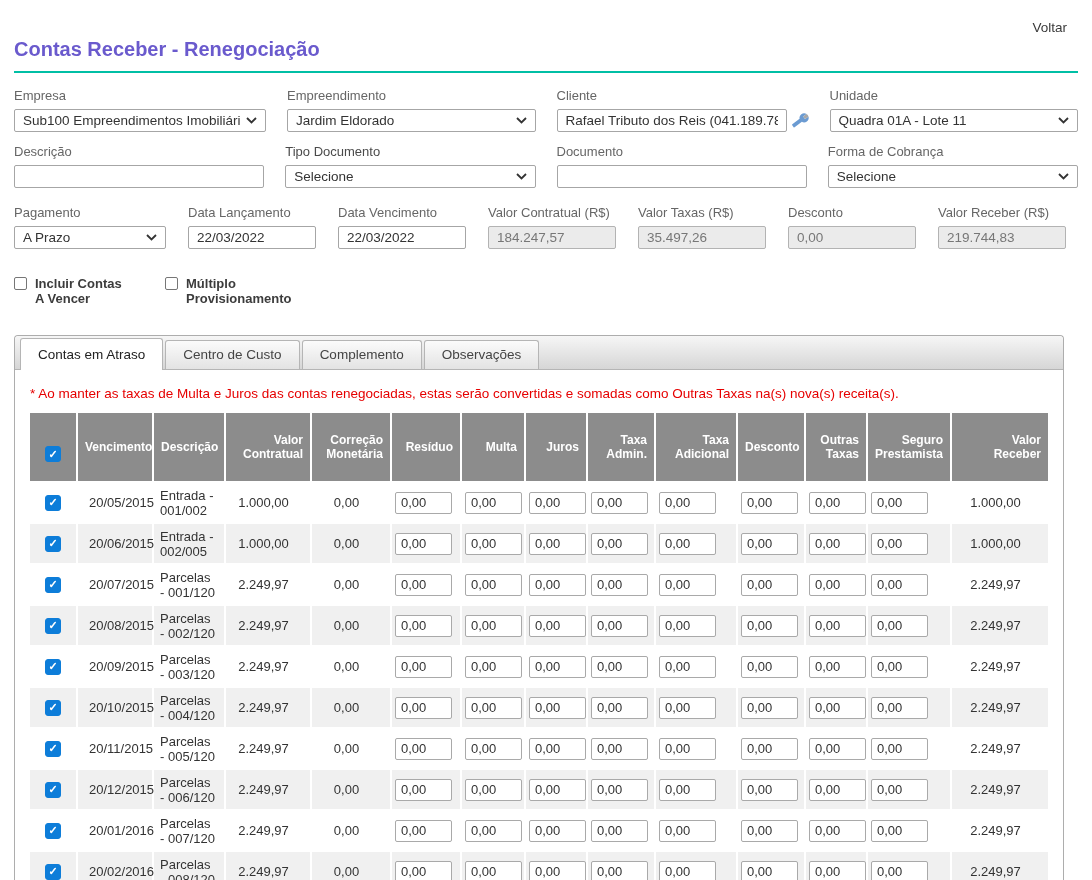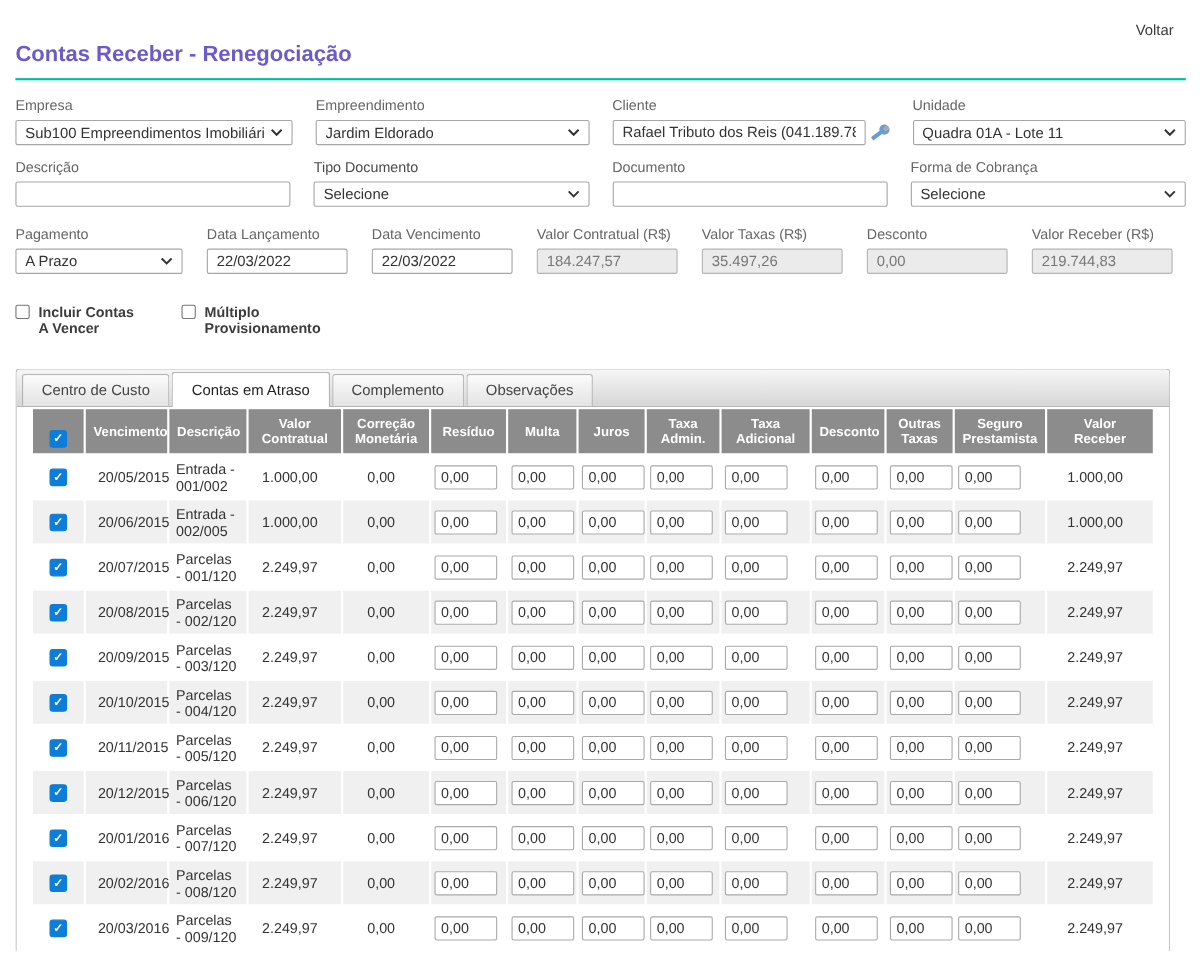--- a/index.html
+++ b/index.html
@@ -47,21 +47,21 @@
 
   .panel{margin:29px 14px 0;width:1050px;border:1px solid #adadad;border-bottom:none;border-radius:4px 4px 0 0;background:#fff;}
   .tabstrip{display:flex;align-items:flex-end;height:34px;padding:0 5px;background:linear-gradient(#f6f6f6,#d6d6d6);border-bottom:1px solid #b5b5b5;border-radius:4px 4px 0 0;}
   .tab{font-size:13.5px;color:#444;padding:6px 17px 7px;background:linear-gradient(#fbfbfb,#e3e3e3);border:1px solid #b5b5b5;border-bottom:none;border-radius:3px 3px 0 0;margin-right:2px;cursor:pointer;white-space:nowrap;}
   .tab.active{background:#fff;color:#222;padding-top:8px;padding-bottom:8px;margin-bottom:-1px;position:relative;z-index:2;}
 
   .panel-body{padding:0 13px;}
   .notice{margin:16px 2px 10px;font-size:13.5px;color:var(--notice-red);}
 
   table.accounts{width:100%;border-collapse:separate;border-spacing:2px;table-layout:fixed;}
-  table.accounts th{background:var(--table-header-bg);color:#fff;font-size:12px;font-weight:bold;text-align:center;vertical-align:middle;padding:6px 7px;height:30px;line-height:14px;white-space:pre-line;}
+  table.accounts th{background:var(--table-header-bg);color:#fff;font-size:12px;font-weight:bold;text-align:right;vertical-align:middle;padding:20px 7px;height:30px;line-height:14px;white-space:pre-line;}
   table.accounts th.th-cb{text-align:center;padding:3px 0;}
   table.accounts td{height:39px;font-size:13px;color:#333;vertical-align:middle;background:#fff;}
   table.accounts tr.alt td{background:var(--row-alt-bg);}
   td.c-cb{text-align:center;}
   td.c-date{padding-left:11px;}
   td.c-desc{padding-left:6px;padding-right:8px;line-height:15px;}
   td.c-right{text-align:center;padding-right:9px;}
   td.c-input{padding-left:3px;}
   input.num{width:57px;height:22px;border:1px solid #a9a9a9;border-radius:2px;font-size:13px;color:#333;padding:0 5px;background:#fff;font-family:"Liberation Sans",sans-serif;}
 
@@ -206,26 +206,27 @@
     </div>
     <div class="optgroup">
       <span class="optbox"></span>
       <span class="optlabel">Múltiplo
 Provisionamento</span>
     </div>
   </div>
 
   <div class="panel">
     <div class="tabstrip">
+      <div class="tab active">Contas em Atraso</div>
       <div class="tab">Centro de Custo</div>
-      <div class="tab active">Contas em Atraso</div>
       <div class="tab">Complemento</div>
       <div class="tab">Observações</div>
     </div>
     <div class="panel-body">
+      <div class="notice">* Ao manter as taxas de Multa e Juros das contas renegociadas, estas serão convertidas e somadas como Outras Taxas na(s) nova(s) receita(s).</div>
 
       <table class="accounts">
         <colgroup>
           <col style="width:46px">
             <col style="width:74px">
             <col style="width:70px">
             <col style="width:84px">
           <col style="width:78px">
             <col style="width:68px">
             <col style="width:62px">

